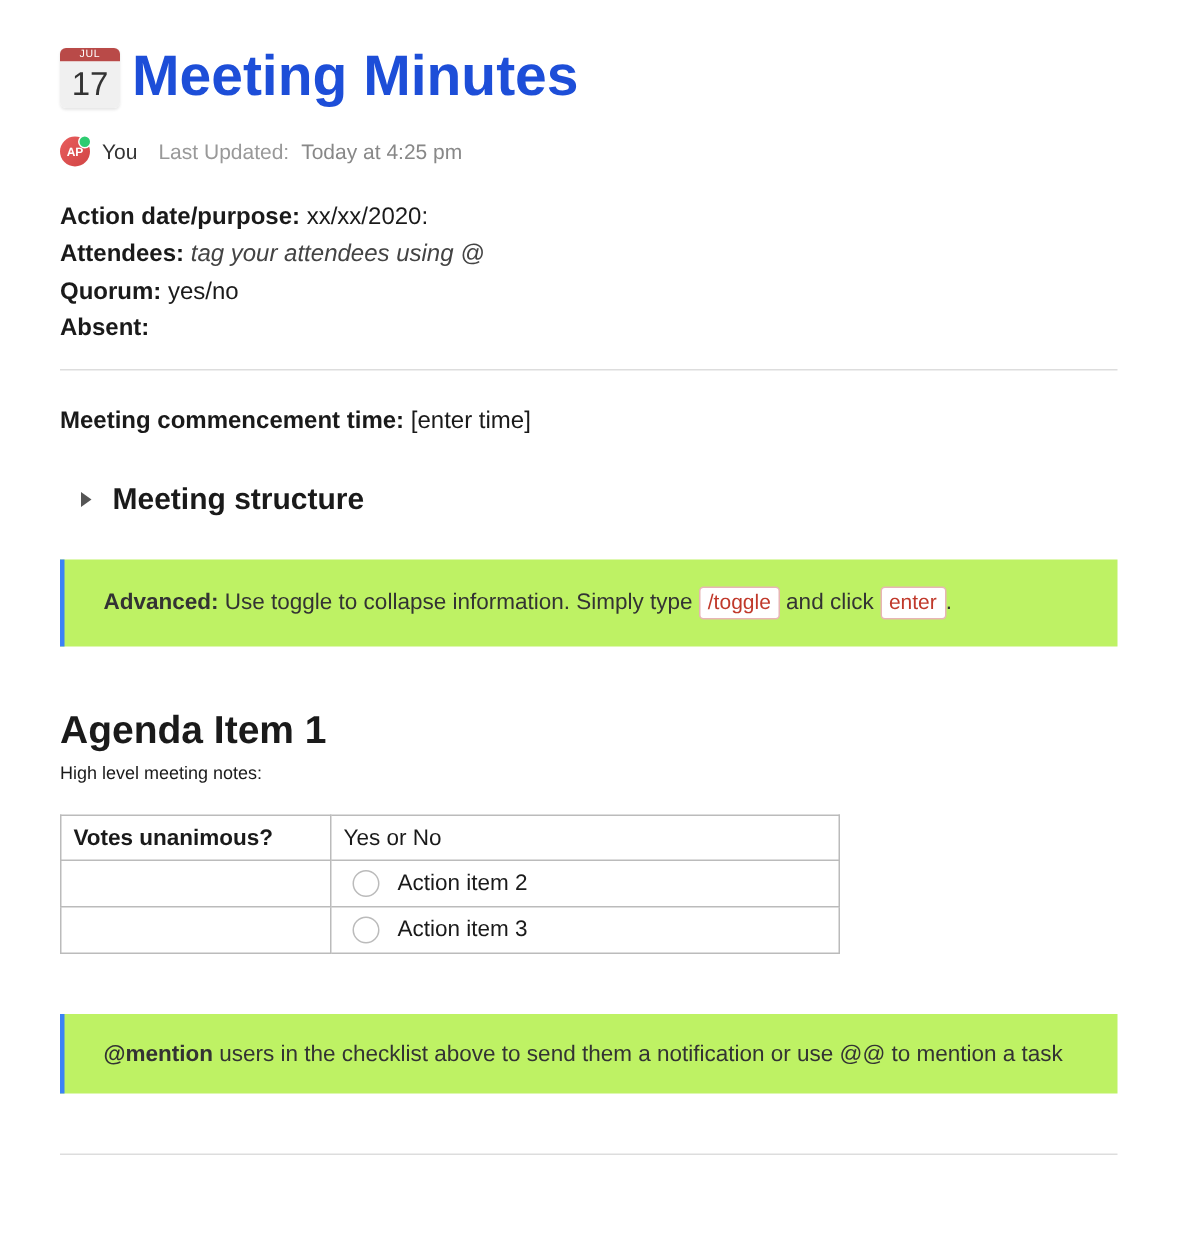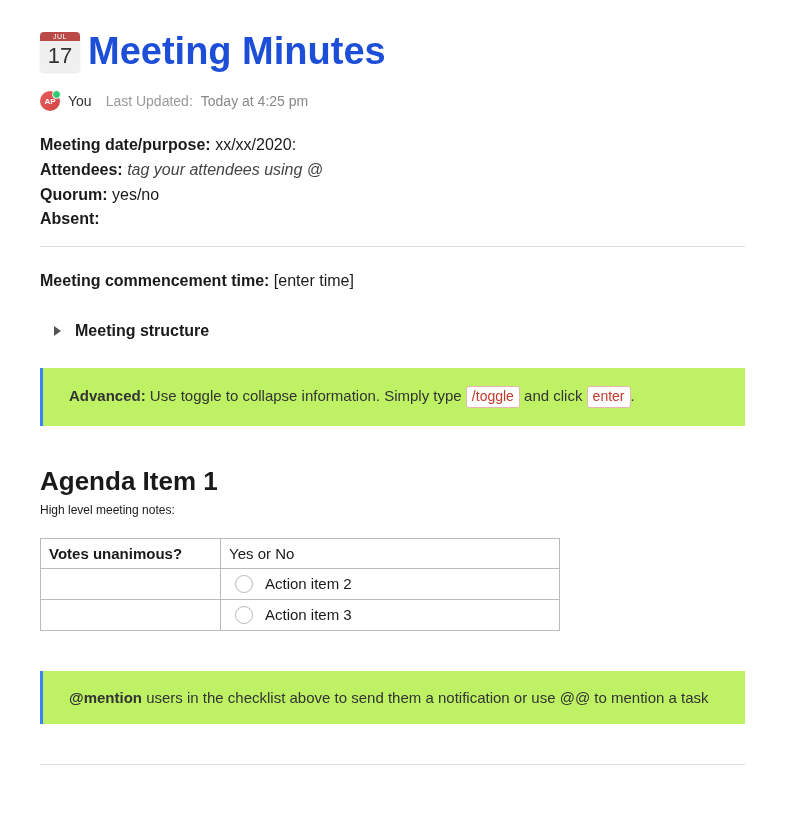--- a/index.html
+++ b/index.html
@@ -103,21 +103,21 @@
     margin-bottom: 28px;
     margin-top: 28px;
   }
   .toggle-arrow {
     width: 0; height: 0;
     border-top: 5px solid transparent;
     border-bottom: 5px solid transparent;
     border-left: 7px solid #555;
     cursor: pointer;
   }
-  .toggle-label { font-weight: 700; font-size: 16px; }
+  .toggle-label { font-weight: 700; font-size: 20px; }
   .callout {
     background: #bef264;
     border-left: 3px solid #3b82f6;
     padding: 18px 26px;
     font-size: 15px;
     color: #333;
     margin-bottom: 40px;
   }
   .callout .strong { font-weight: 700; }
   .code-chip {
@@ -181,21 +181,21 @@
 
 <div class="byline">
   <div class="avatar">AP</div>
   <span class="byline-you">You</span>
   <span class="byline-updated-label">Last Updated:</span>
   <span class="byline-updated-value">Today at 4:25 pm</span>
 </div>
 
 <div class="meta-block">
   <div class="row">
-    <span class="label">Meeting date/purpose:</span>
+    <span class="label">Action date/purpose:</span>
     <span class="value">xx/xx/2020:</span>
   </div>
   <div class="row">
     <span class="label">Attendees:</span>
     <span class="value placeholder">tag your attendees using @</span>
   </div>
   <div class="row">
     <span class="label">Quorum:</span>
     <span class="value">yes/no</span>
   </div>

